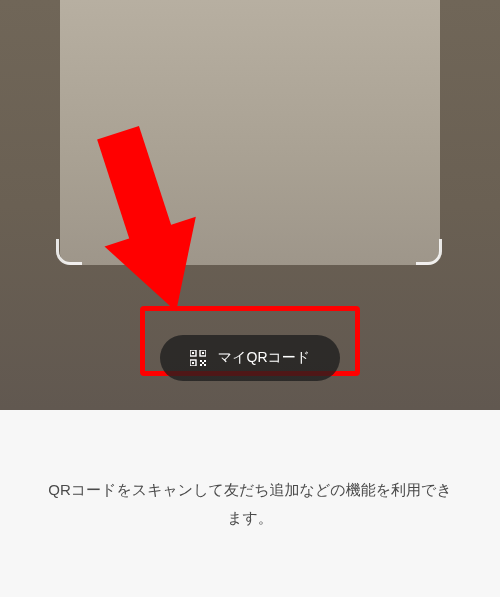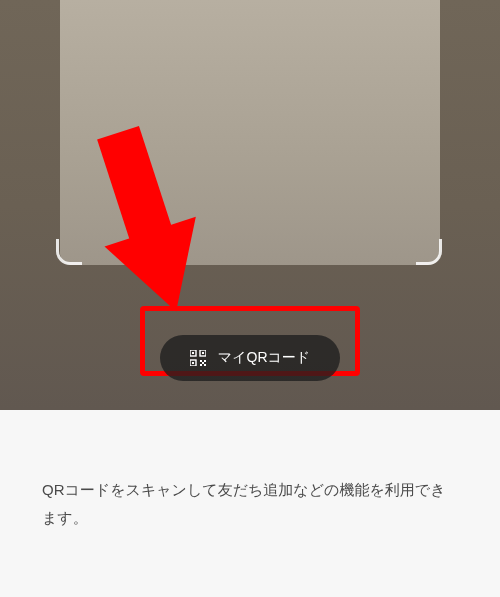--- a/index.html
+++ b/index.html
@@ -85,20 +85,21 @@
       background: #f7f7f7;
       display: flex;
       align-items: center;
       justify-content: center;
       padding: 0 42px;
     }
     .instruction {
       color: #4a4a4a;
       font-size: 15px;
       line-height: 1.85;
+      text-align: center;
     }
   </style>
 </head>
 <body>
 
 <div class="camera-area">
   <div class="scan-frame"></div>
   <div class="corner corner-bl"></div>
   <div class="corner corner-br"></div>
 

